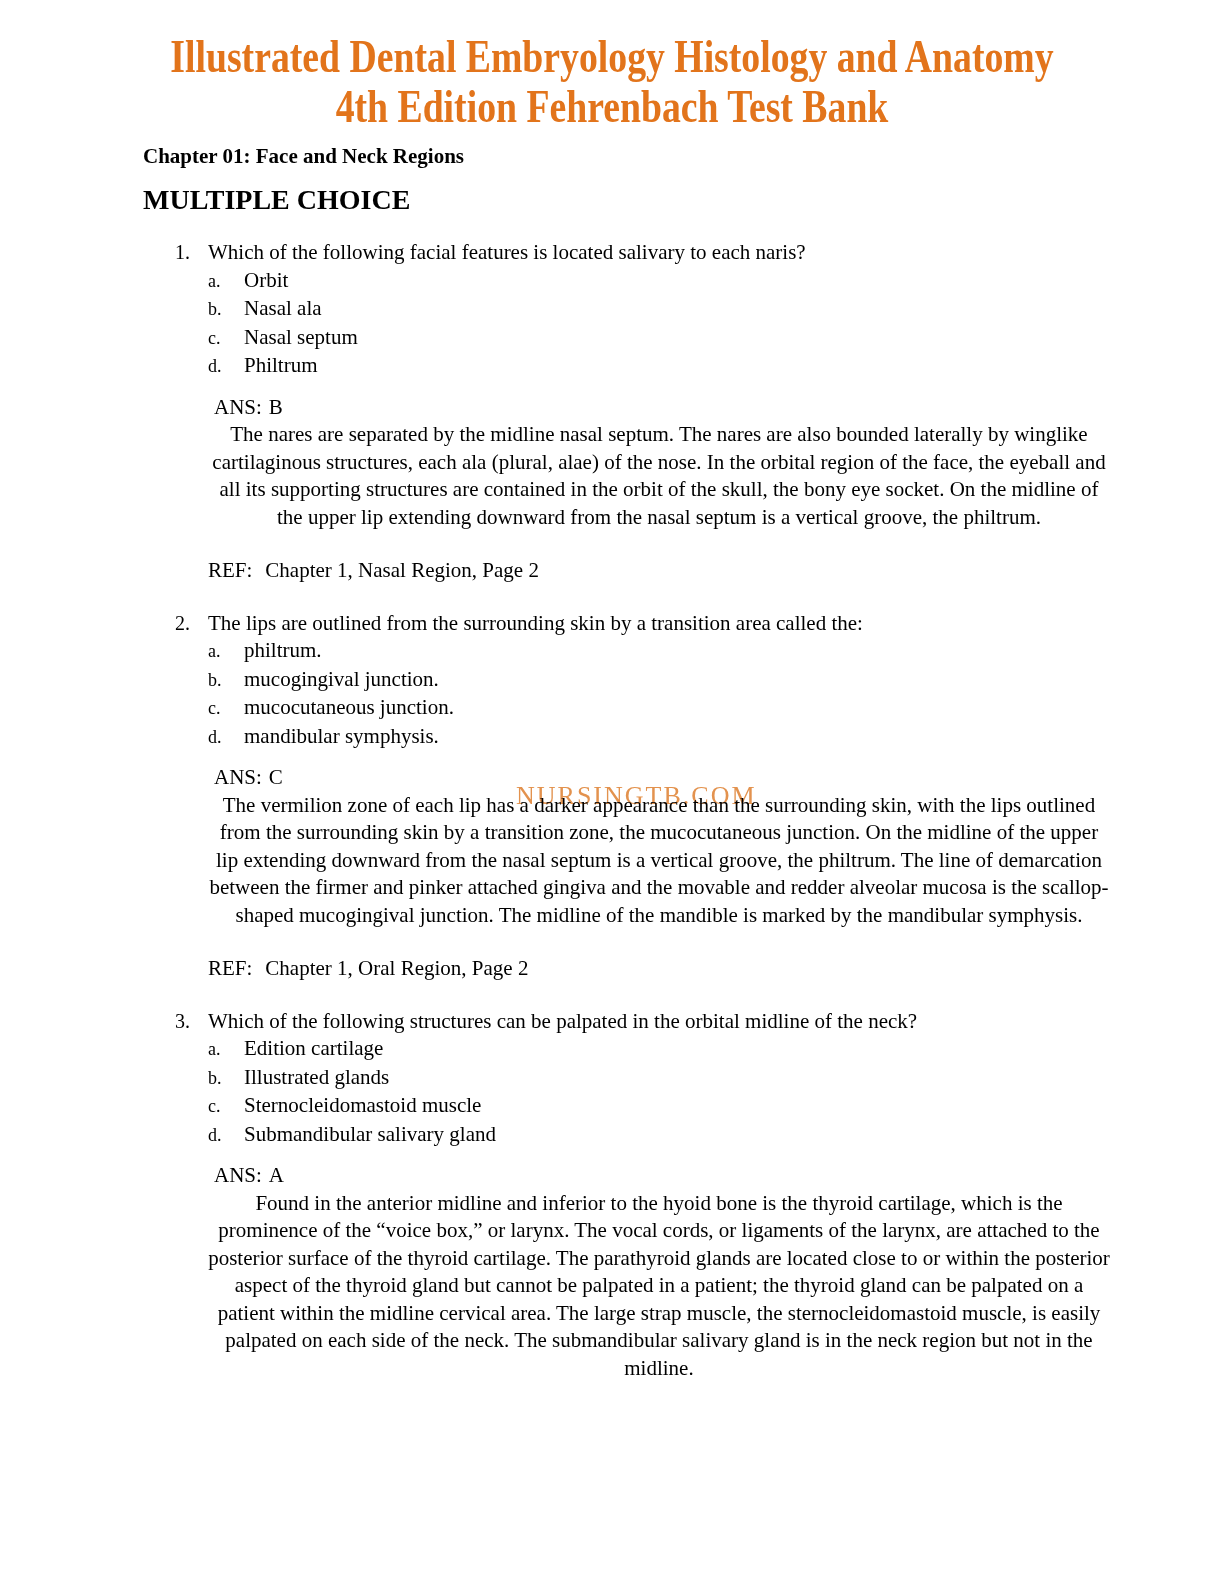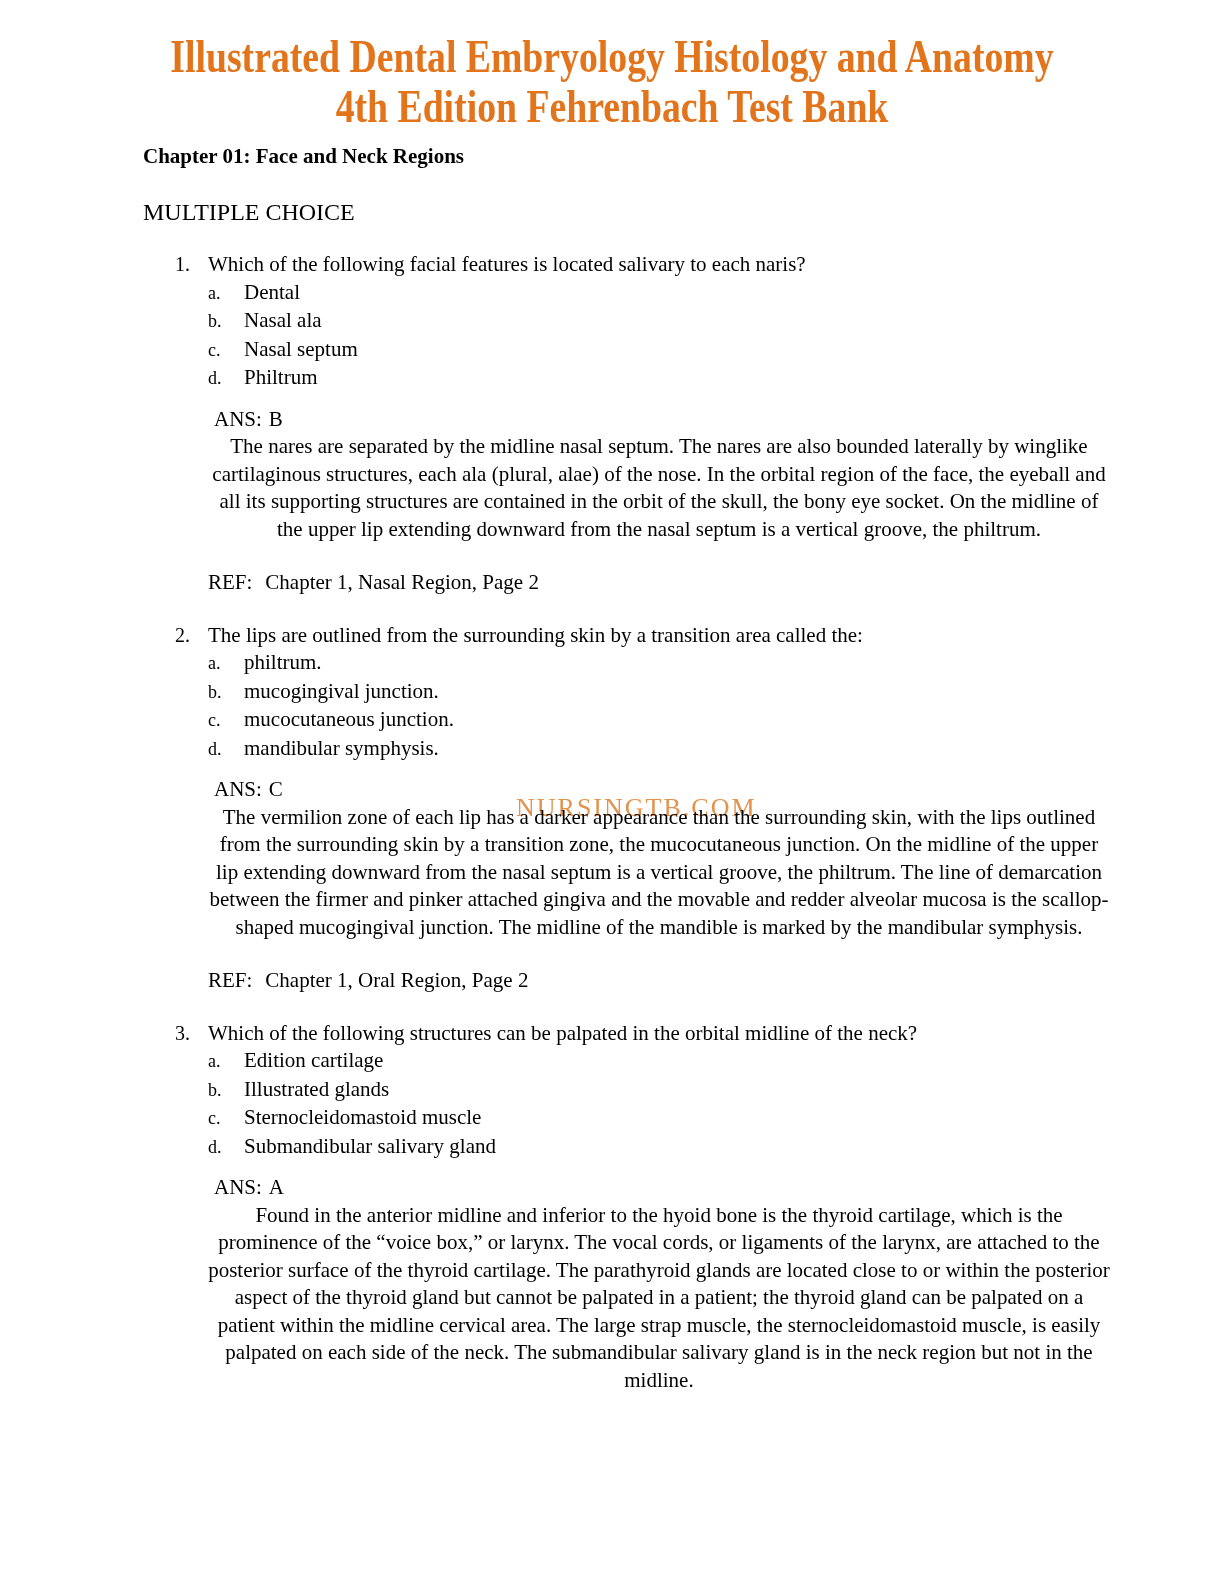--- a/index.html
+++ b/index.html
@@ -24,23 +24,23 @@
     transform:scaleX(0.82);
     transform-origin:50% 50%;
   }
   .chapter {
     margin:9px 0 0 143px;
     font-size:21px;
     font-weight:bold;
     line-height:30px;
   }
   .section {
-    margin:27px 0 0 143px;
-    font-size:24px;
-    font-weight:normal;
+    margin:15px 0 0 143px;
+    font-size:28px;
+    font-weight:bold;
     line-height:28px;
   }
   .question {
     margin-left:175px;
     margin-top:25px;
     width:960px;
   }
   .q-row { display:flex; align-items:baseline; }
   .q-num {
     width:33px;
@@ -102,21 +102,21 @@
   <div class="chapter">Chapter 01: Face and Neck Regions</div>
   <div class="section">MULTIPLE CHOICE</div>
 
   <div class="question">
     <div class="q-row">
       <div class="q-num">1.</div>
       <div class="q-body">
         <div class="q-text">Which of the following facial features is located salivary to each naris?</div>
         <div class="opt-row">
           <span class="opt-letter">a.</span>
-          <span class="opt-text">Dental</span>
+          <span class="opt-text">Orbit</span>
         </div>
         <div class="opt-row">
           <span class="opt-letter">b.</span>
           <span class="opt-text">Nasal ala</span>
         </div>
         <div class="opt-row">
           <span class="opt-letter">c.</span>
           <span class="opt-text">Nasal septum</span>
         </div>
         <div class="opt-row">

